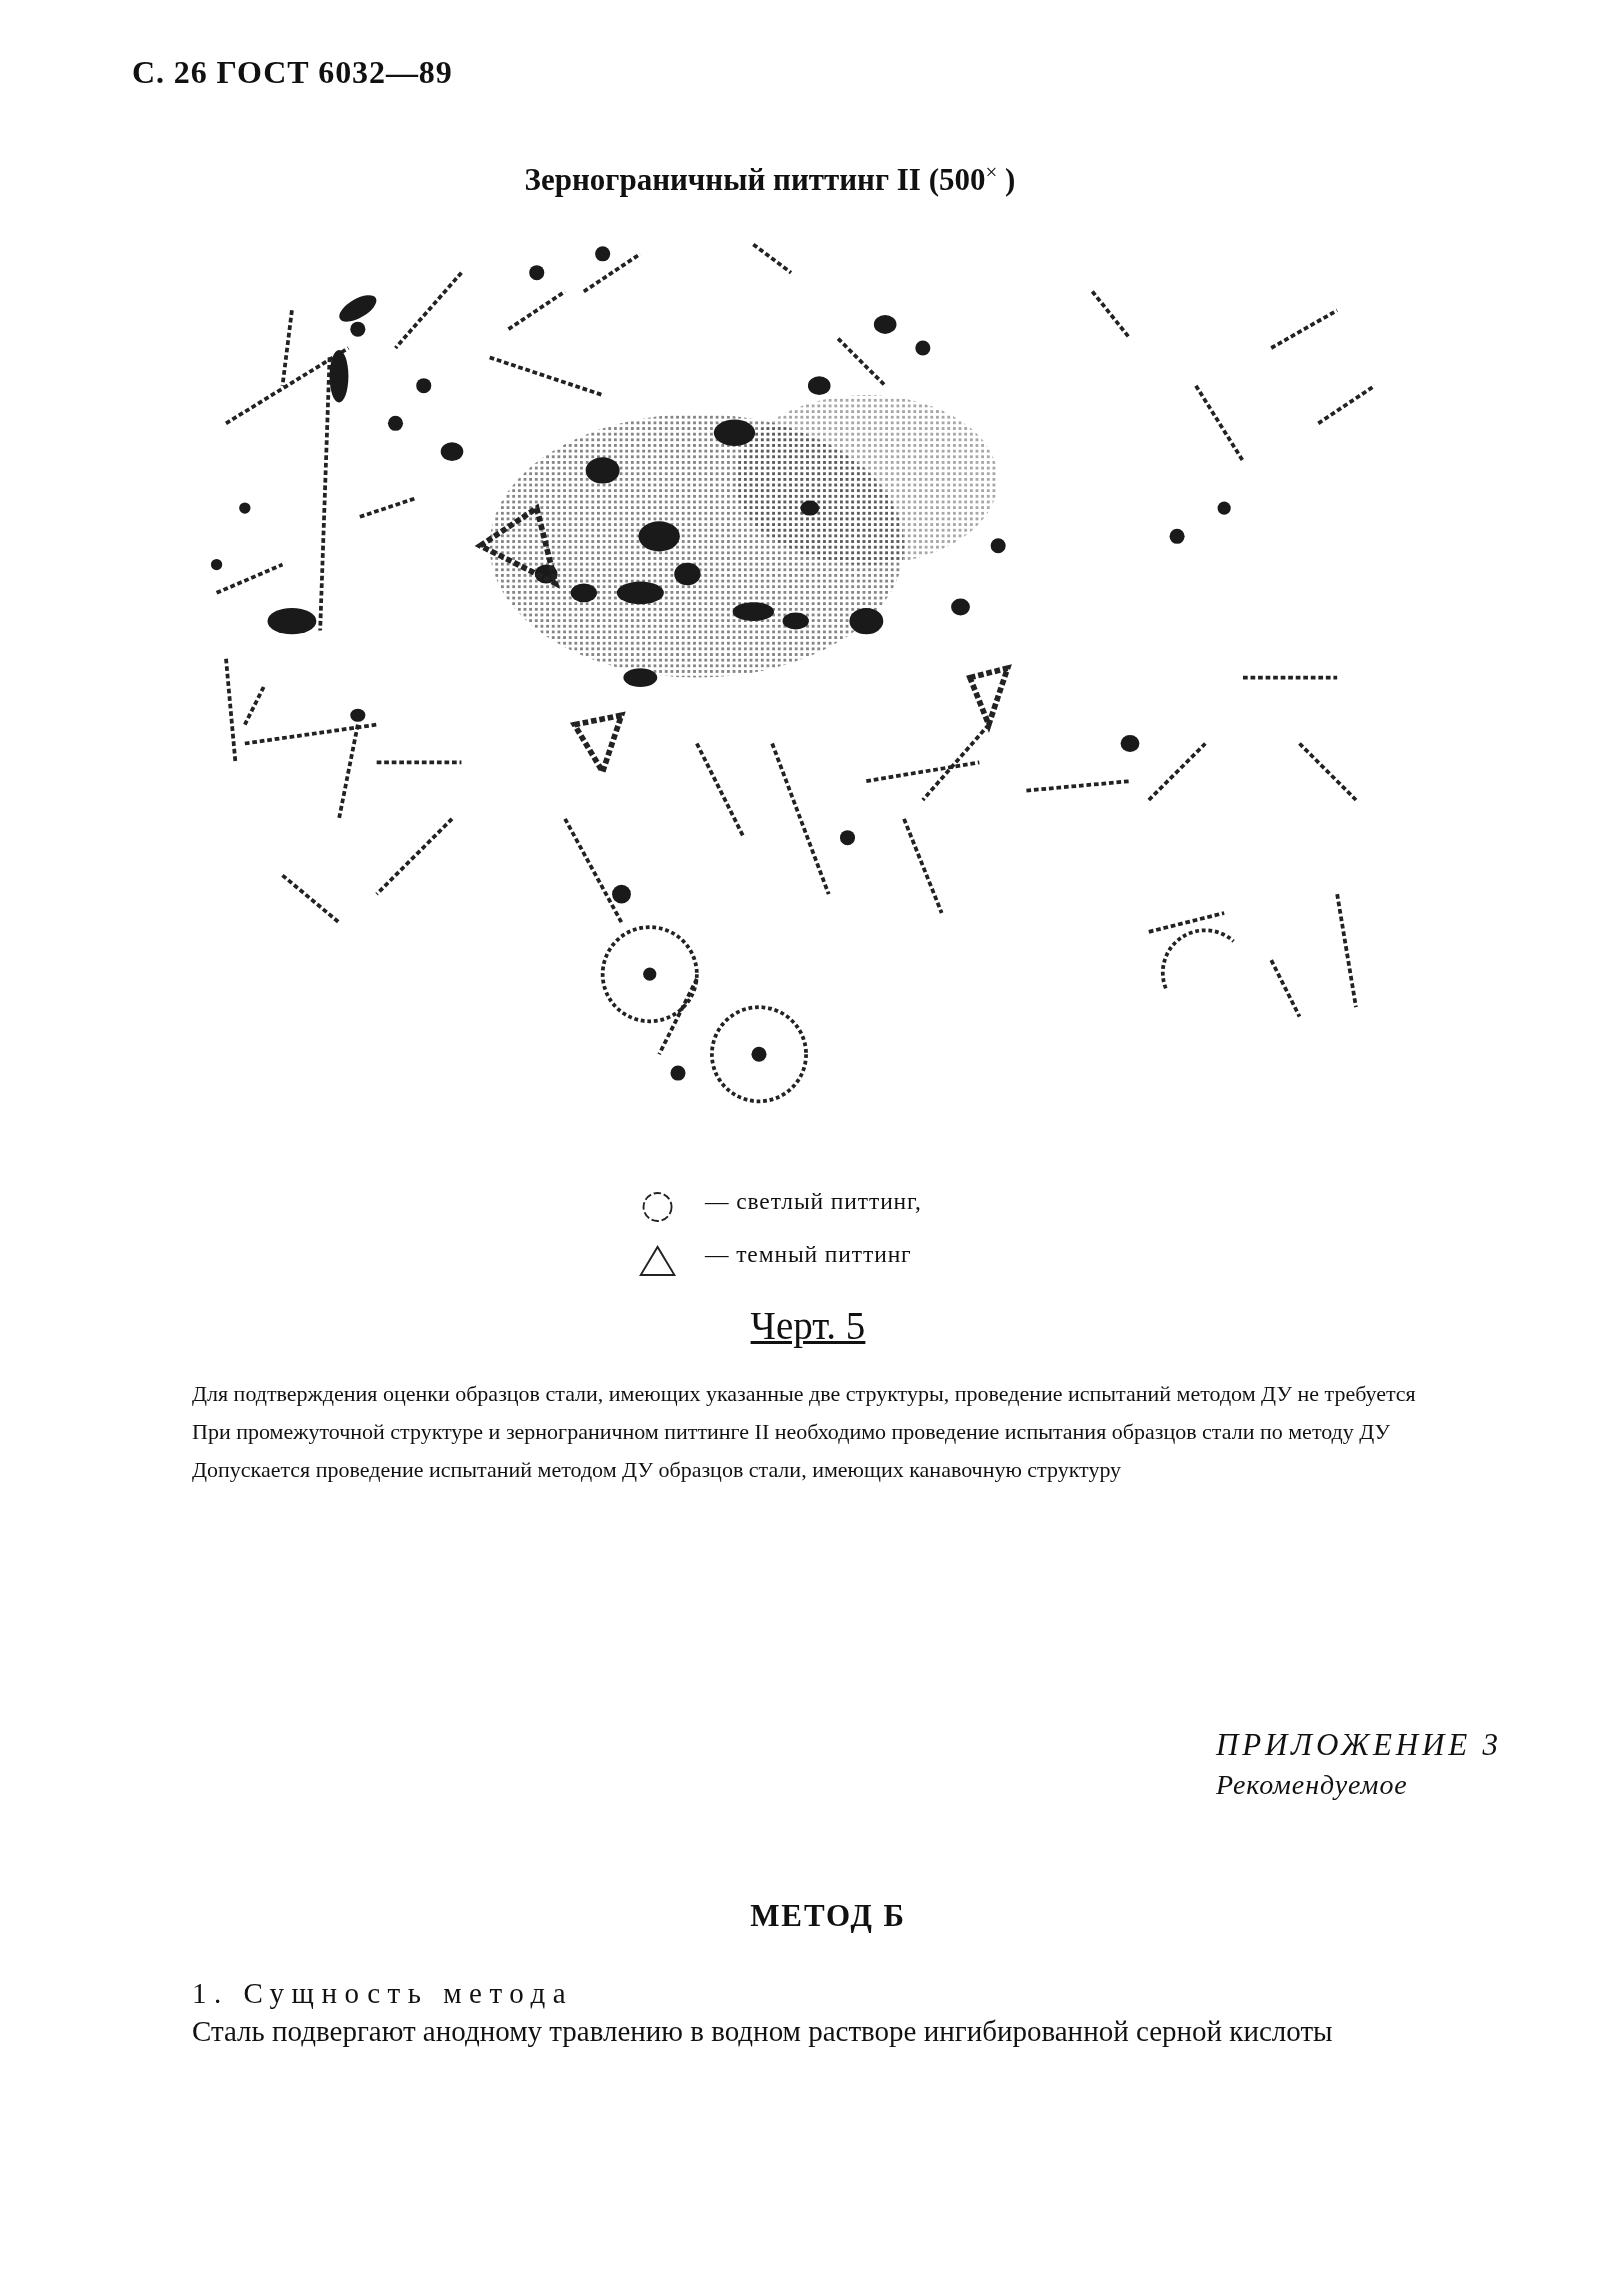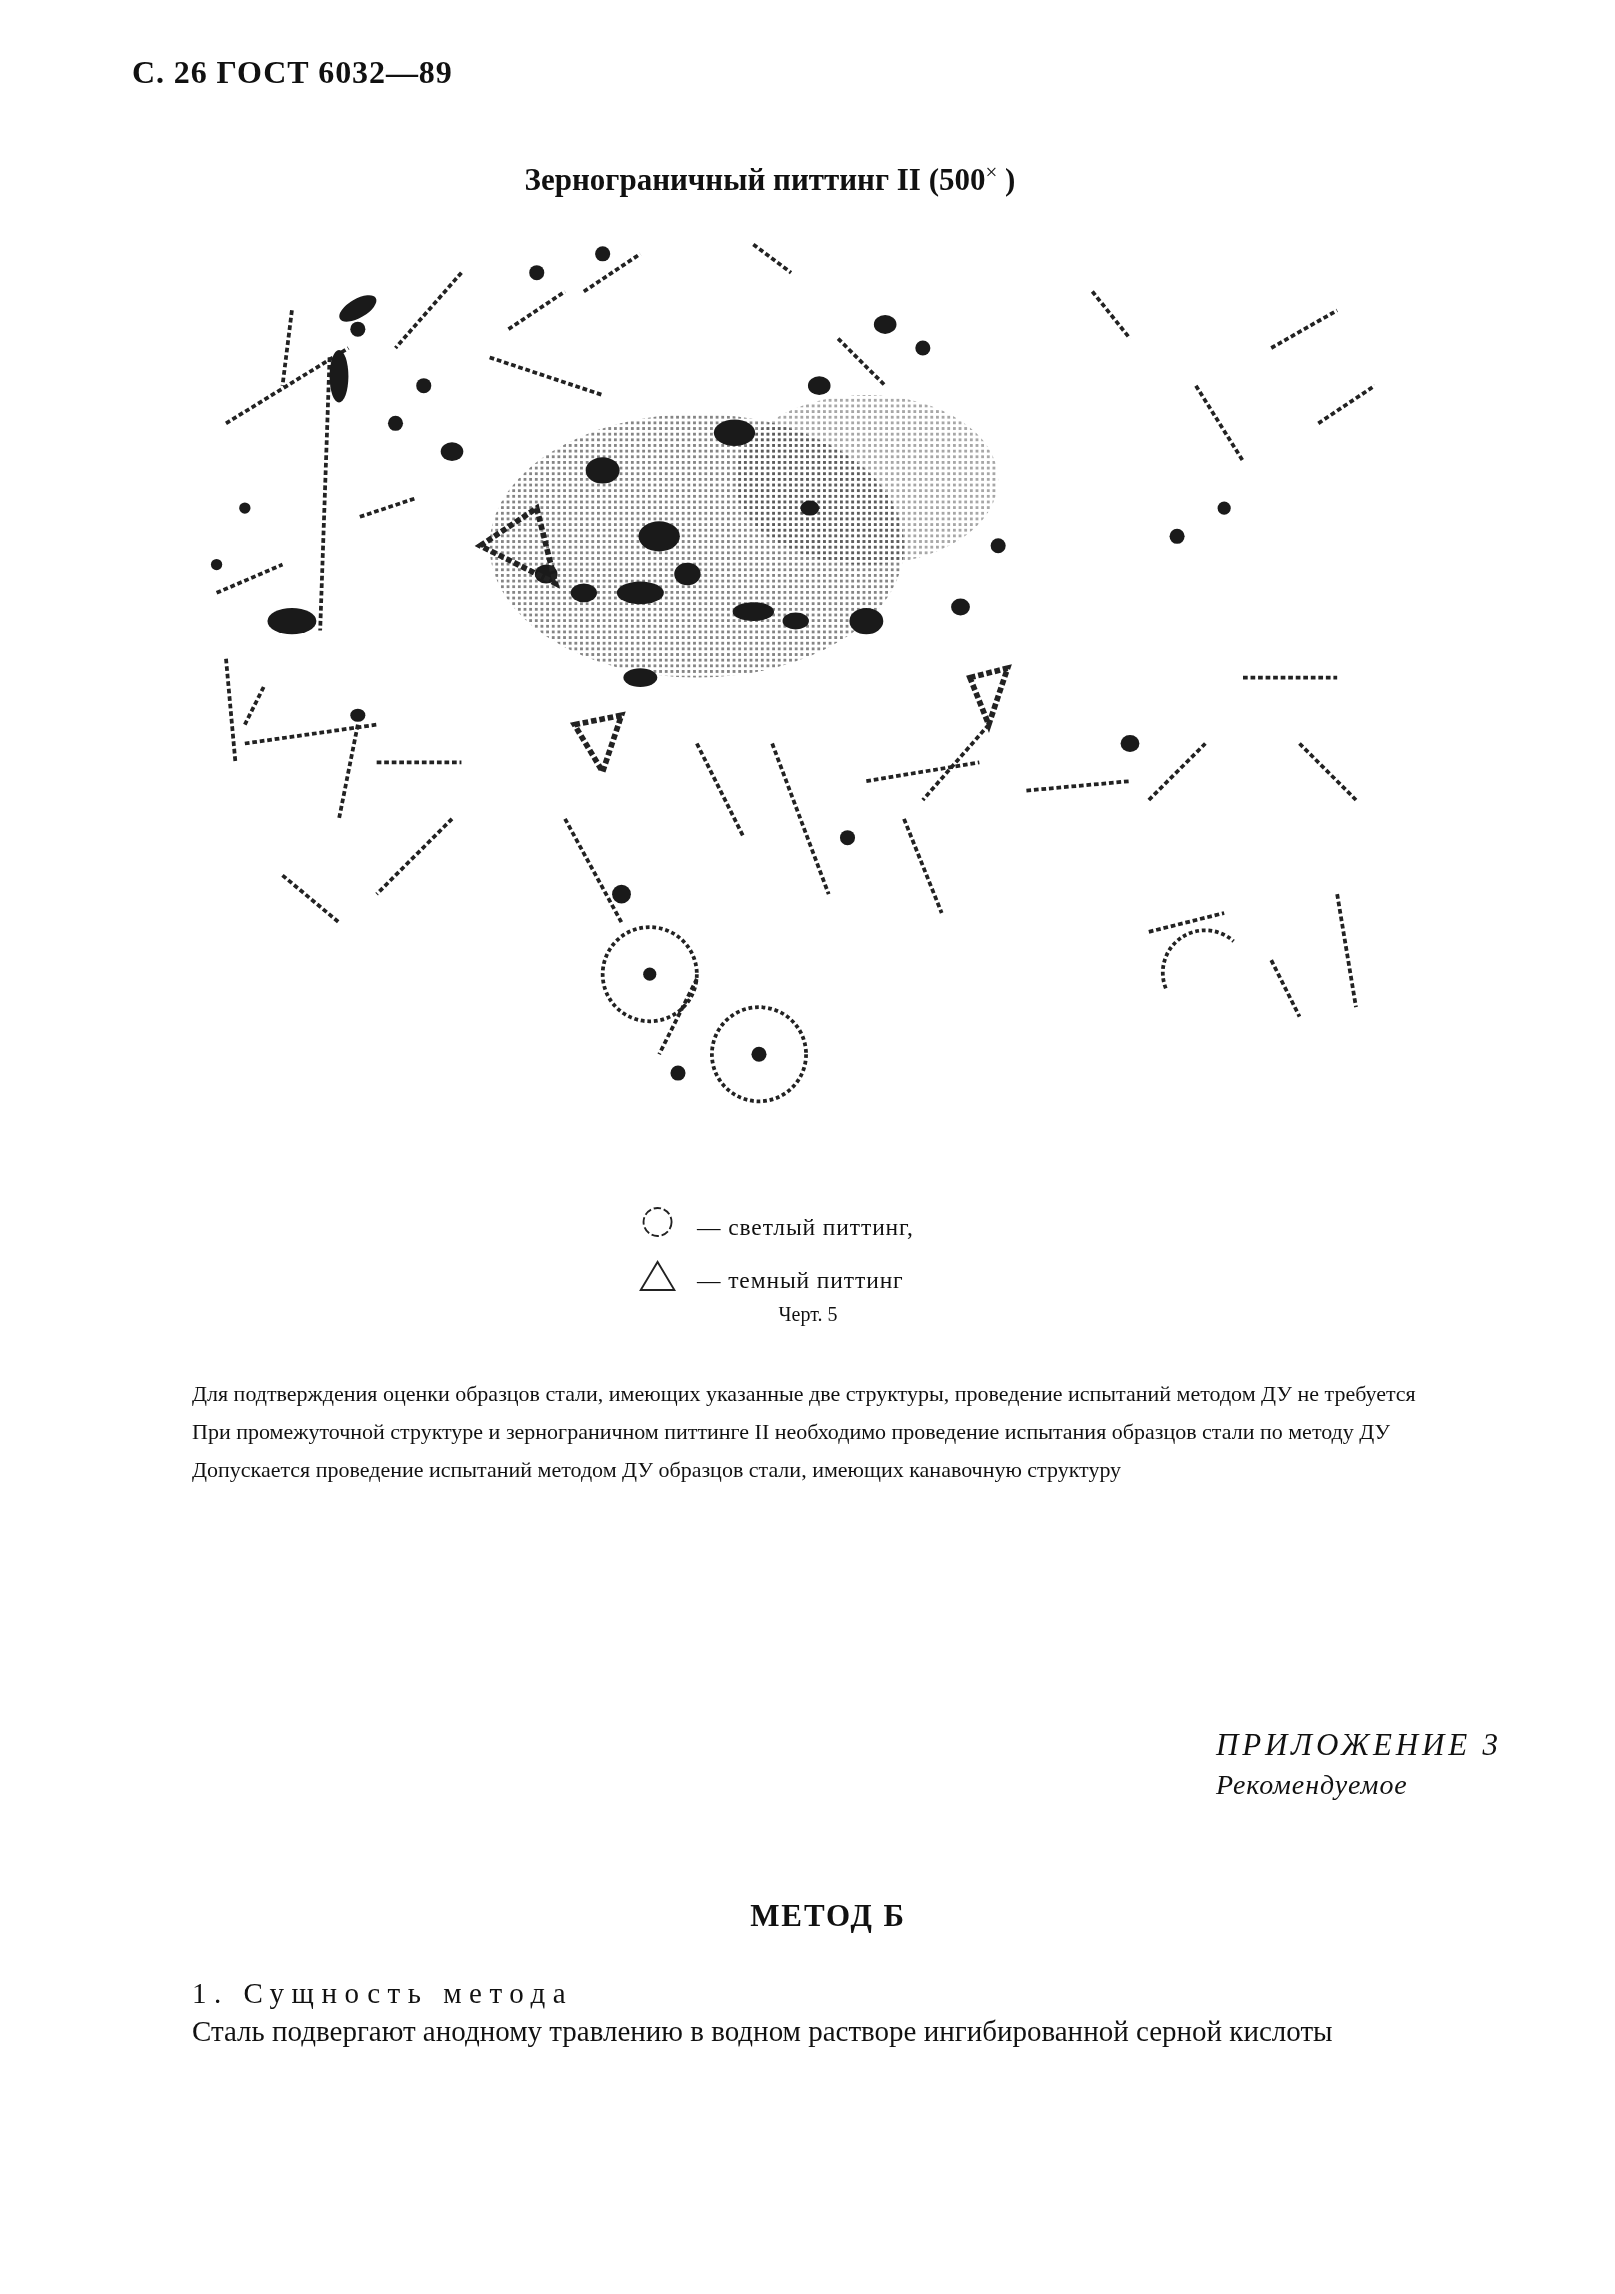--- a/index.html
+++ b/index.html
@@ -15,25 +15,26 @@
     position: absolute; left: 0; width: 1540px; top: 160px; text-align: center;
     font-size: 31px; font-weight: bold;
   }
   .fig-title sup { font-size: 21px; font-weight: normal; }
   .micrograph {
     position: absolute; left: 207px; top: 235px; width: 1168px; height: 904px;
   }
   .legend {
     position: absolute; left: 637px; top: 1188px; font-size: 23.5px; letter-spacing: 0.9px;
   }
-  .legend-row { display: flex; align-items: flex-end; height: 53px; }
+  .legend-row { display: flex; align-items: flex-start; height: 53px; gap: 8px; }
   .legend-row svg { width: 43px; height: 38px; margin-right: 17px; }
   .caption {
     position: absolute; left: 0; width: 1616px; top: 1303px; text-align: center;
-    font-size: 20px;
+    font-size: 39px;
+    text-decoration: underline;
   }
   .body-text {
     position: absolute; left: 132px; width: 1299px; top: 1375px;
     font-size: 22px; line-height: 38px; text-align: justify;
     font-family: "Liberation Sans Narrow", "Liberation Serif", serif;
   }
   .body-text p { margin: 0; text-indent: 60px; text-align: justify; text-align-last: left; }
   .appendix {
     position: absolute; left: 1192px; top: 1727px; font-style: italic; margin-left: 24px;
   }

